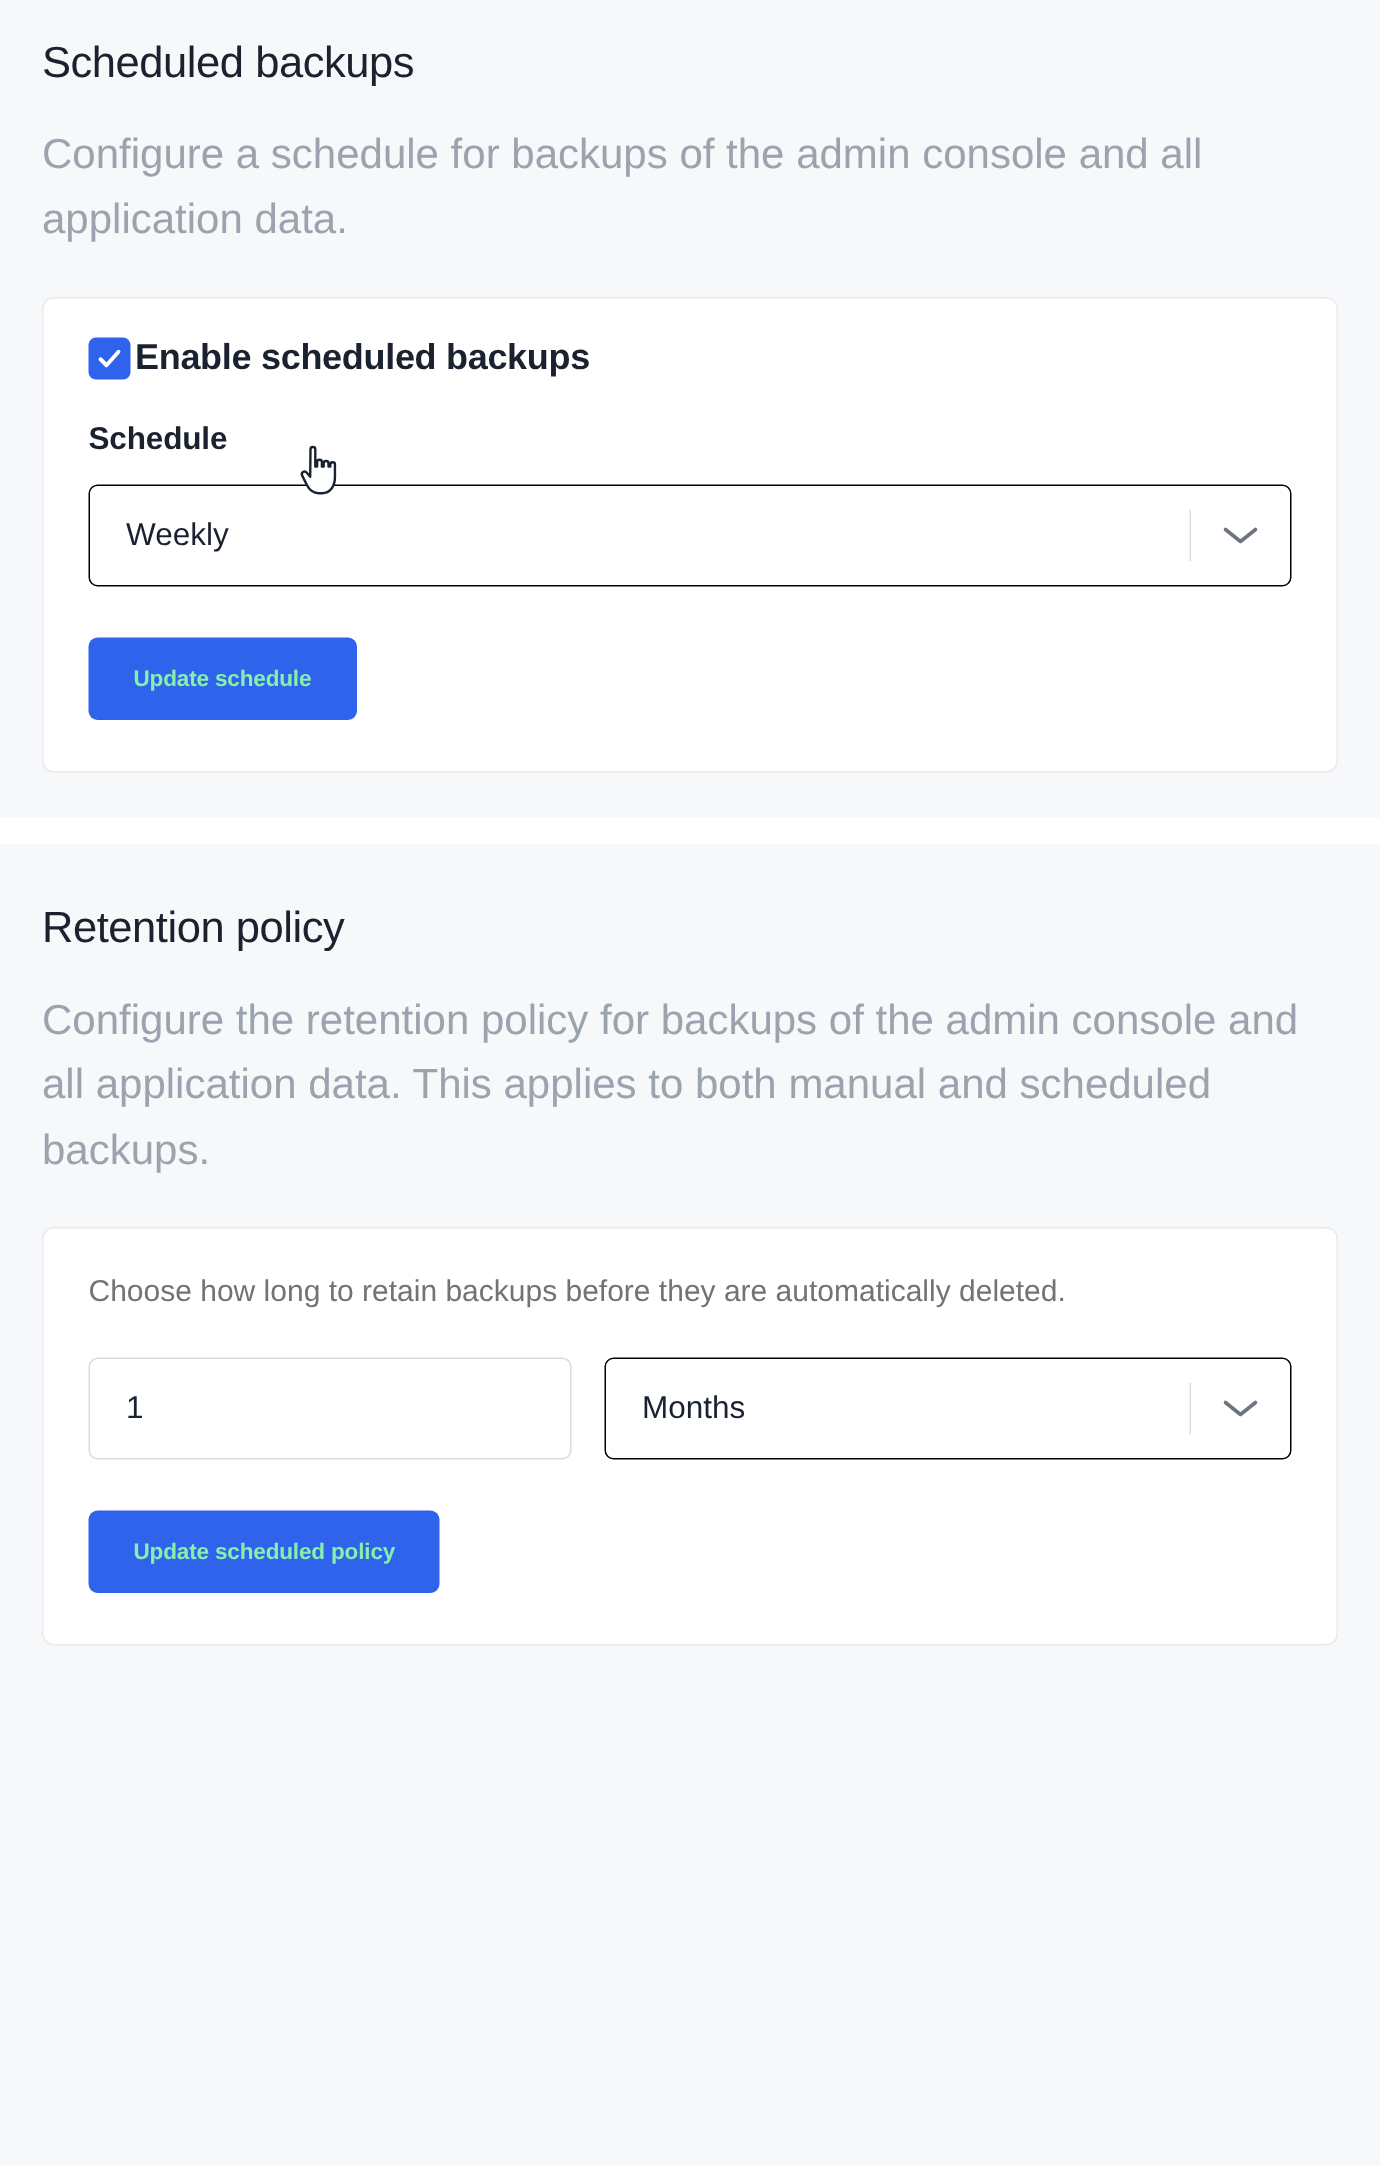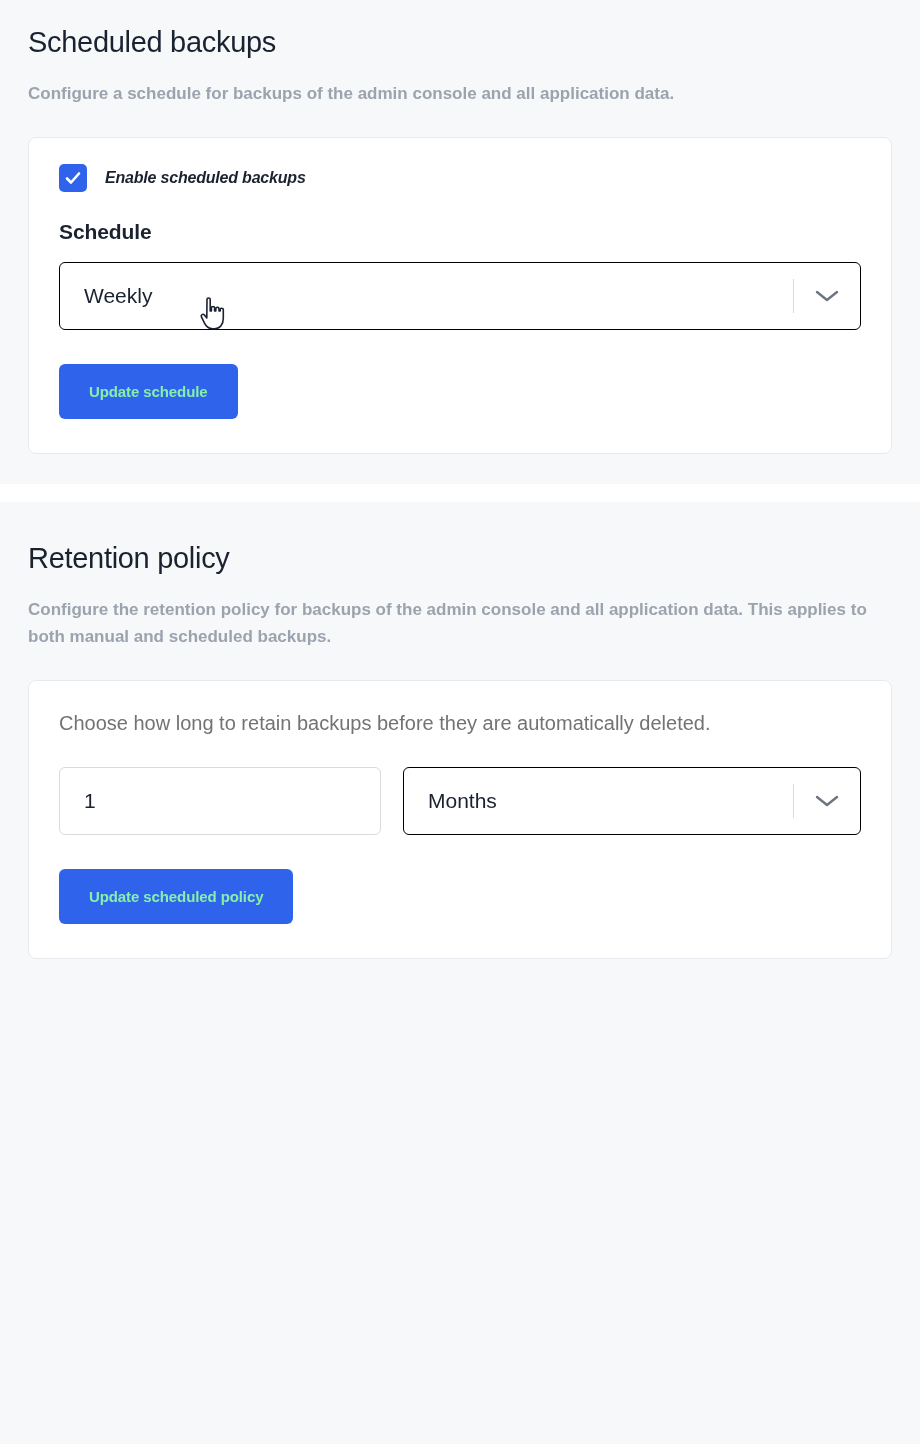--- a/index.html
+++ b/index.html
@@ -30,26 +30,25 @@
 
   .section-title {
     font-size: 29px;
     font-weight: normal;
     color: #1a2230;
     letter-spacing: -0.3px;
     margin: 0 0 22px 0;
   }
 
   .section-desc {
-    font-size: 17px;
+    font-size: 28px;
     line-height: 1.55;
     color: #9ba3ae;
     margin: 0 0 30px 0;
     max-width: 860px;
-    font-weight: bold;
   }
 
   .card {
     background: #ffffff;
     border: 1px solid #e7eaee;
     border-radius: 8px;
     padding: 26px 30px 34px 30px;
   }
 
   
@@ -64,26 +63,25 @@
     height: 28px;
     border-radius: 5px;
     background: #2f63ec;
     display: inline-flex;
     align-items: center;
     justify-content: center;
     flex: 0 0 auto;
   }
   .checkbox svg { display: block; }
   .check-label {
-    font-size: 16px;
+    font-size: 24px;
     font-weight: bold;
     color: #1a2230;
-    margin-left: 18px;
+    margin-left: 3px;
     letter-spacing: -0.2px;
-    font-style: italic;
   }
 
   .field-row {
     display: flex;
     align-items: flex-end;
   }
   .field {
     flex: 1 1 0;
     min-width: 0;
   }

